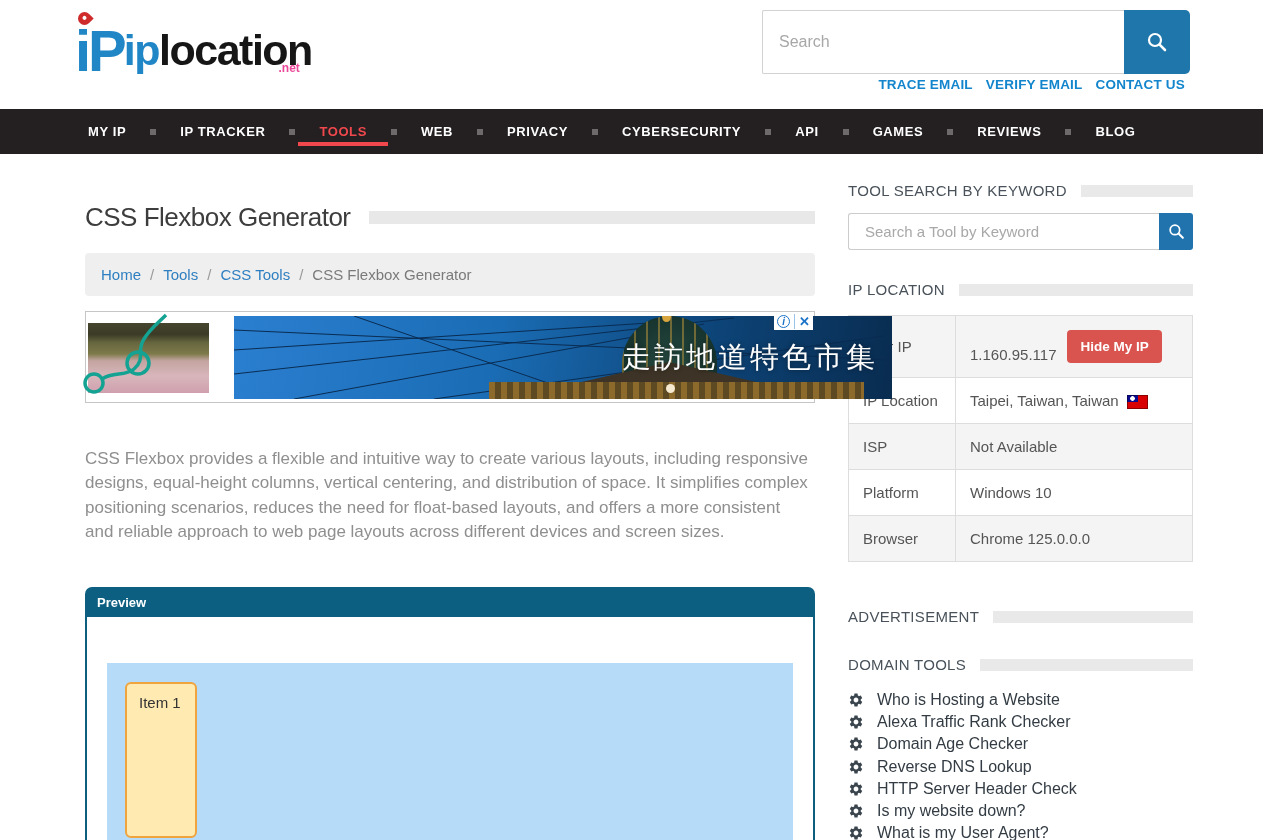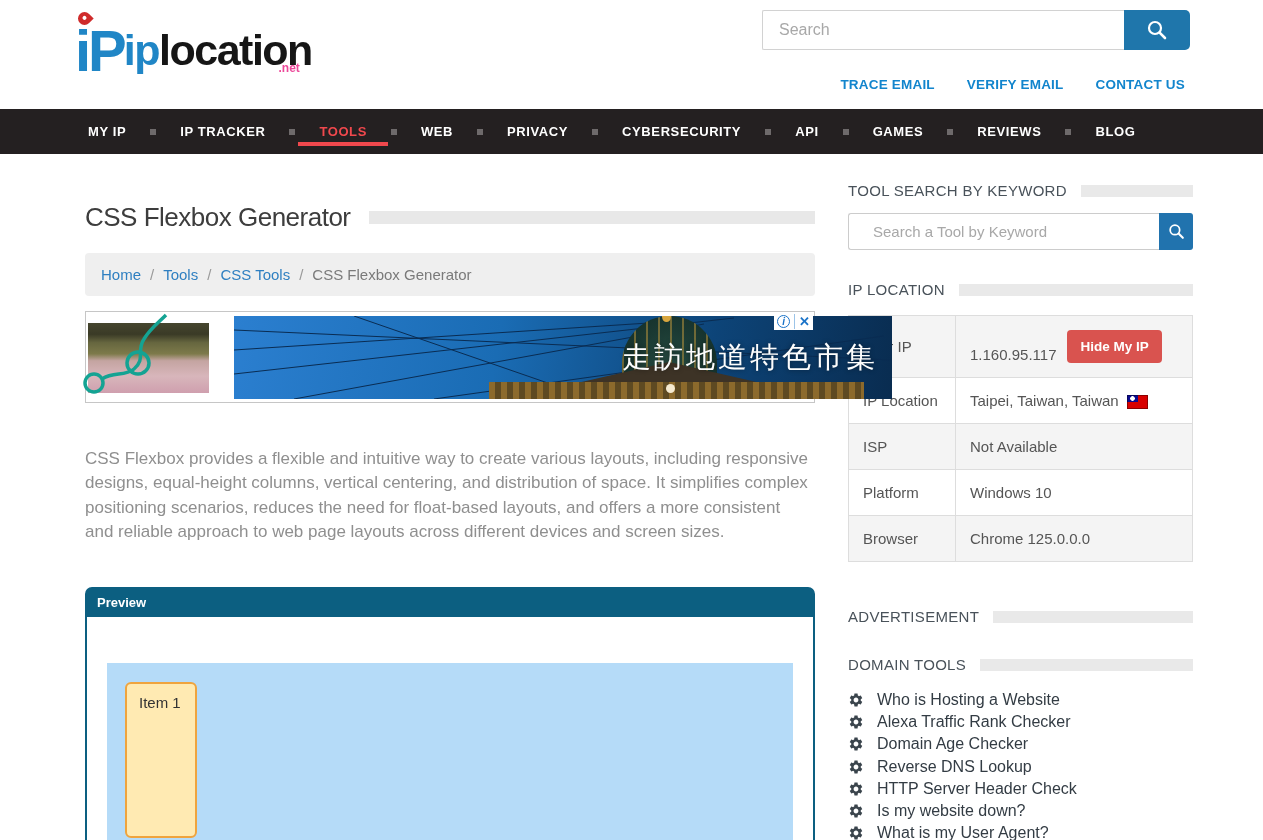--- a/index.html
+++ b/index.html
@@ -15,28 +15,28 @@
   .logo { position:absolute; left:75px; top:8px; display:flex; align-items:flex-end; cursor:pointer; }
   .logo-mark { position:relative; font-weight:bold; font-size:58px; line-height:58px; color:#2086c6; letter-spacing:-3px; padding-top:14px; }
   .pin { position:absolute; left:3px; top:4px; width:13px; height:13px; background:#cf2b2b;
          border-radius:50% 50% 50% 0; transform:rotate(-135deg); }
   .pin::after { content:""; position:absolute; left:4.5px; top:4.5px; width:4px; height:4px; background:#fff; border-radius:50%; }
   .logo-word { position:relative; font-weight:bold; font-size:43px; line-height:43px; letter-spacing:-1.5px; padding-bottom:8px; }
   .w-ip { color:#2086c6; }
   .w-loc { color:#161616; }
   .logo-net { position:absolute; right:12px; bottom:-10px; color:#ec4899; font-size:12px; font-weight:bold; letter-spacing:0; }
 
-  .header-search { position:absolute; top:10px; right:73px; width:428px; height:40px; display:flex; }
+  .header-search { position:absolute; top:10px; right:73px; width:428px; height:64px; display:flex; }
   .header-search input { flex:1; border:1px solid #d2d2d2; border-right:none; padding:0 16px; font-size:16px; color:#555;
         outline:none; border-radius:2px 0 0 2px; font-family:inherit; }
   input::placeholder { color:#a8a8a8; }
   .header-search button { width:66px; background:#1f76ab; border:none; border-radius:0 5px 5px 0; cursor:pointer;
         display:flex; align-items:center; justify-content:center; }
 
-  .header-links { position:absolute; top:77px; right:78px; display:flex; gap:32px; }
+  .header-links { position:absolute; top:77px; right:78px; display:flex; gap:13px; }
   .header-links a { color:#1285cd; font-size:13.5px; font-weight:bold; letter-spacing:0.2px; }
 
   
   .nav { height:45px; background:#242021; display:flex; align-items:center; padding-left:64px; }
   .nav-item { position:relative; height:29px; display:flex; align-items:center; padding:0 24px;
         color:#fff; font-size:13px; font-weight:bold; letter-spacing:0.6px; cursor:pointer; }
   .nav-item.active { color:#f0484d; }
   .nav-item.active::after { content:""; position:absolute; left:3px; right:3px; bottom:0; height:4px; background:#f0484d; }
   .nav-sep { width:6px; height:6px; background:#6e6a6b; }
 
@@ -88,21 +88,21 @@
   .flex-item { width:72px; background:#ffeab2; border:2px solid #efa43e; border-radius:6px;
         padding:10px 0 0 12px; font-size:15px; color:#333; }
 
   
   .side-heading { display:flex; align-items:center; }
   .side-heading .txt { font-size:15px; color:#49525a; letter-spacing:0.3px; white-space:nowrap; }
   .side-heading .bar { flex:1; height:12px; background:#e9e9e9; margin-left:14px; }
 
   .tool-search { display:flex; margin-top:14px; }
   .tool-search input { flex:1; height:37px; border:1px solid #ccc; border-right:none; border-radius:3px 0 0 3px;
-        padding:0 24px; font-size:15px; color:#555; outline:none; font-family:inherit; }
+        padding:0 16px; font-size:15px; color:#555; outline:none; font-family:inherit; }
   .tool-search button { width:34px; height:37px; background:#2173ae; border:none; border-radius:0 3px 3px 0;
         display:flex; align-items:center; justify-content:center; cursor:pointer; }
 
   .heading-ip { margin-top:31px; }
   .ip-table { margin-top:17px; width:345px; border-collapse:collapse; font-size:15px; color:#555; }
   .ip-table td { border:1px solid #ddd; padding:14px; }
   .ip-table tr:nth-child(odd) { background:#f4f4f4; }
   .ip-table td.lbl { width:107px; }
   .val-flex { display:flex; align-items:flex-end; }
   .hide-ip-btn { background:#d9534f; color:#fff; border:none; border-radius:4px; font-weight:bold; font-size:13.5px;

